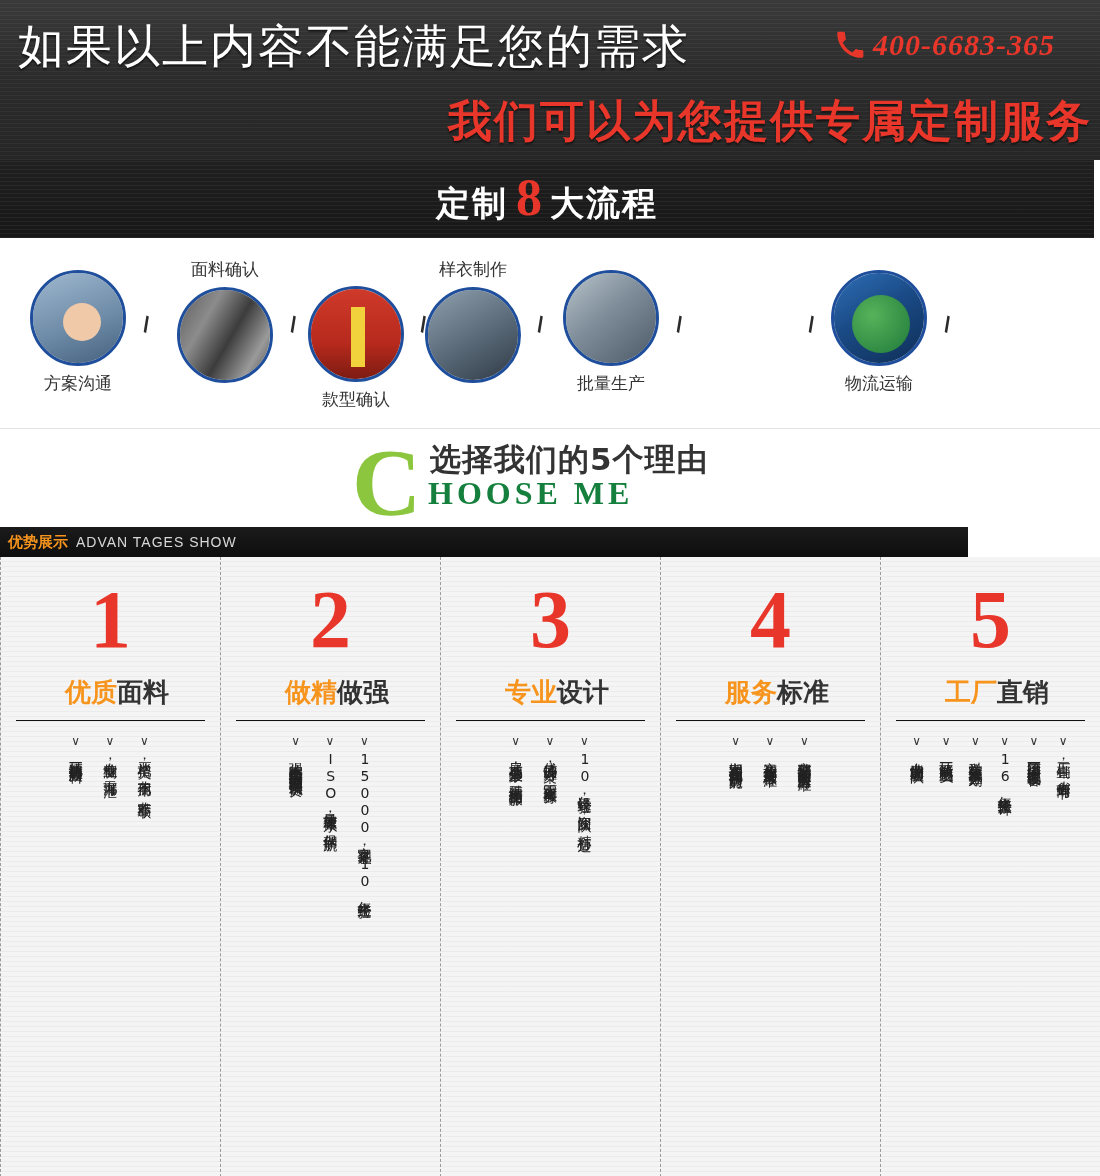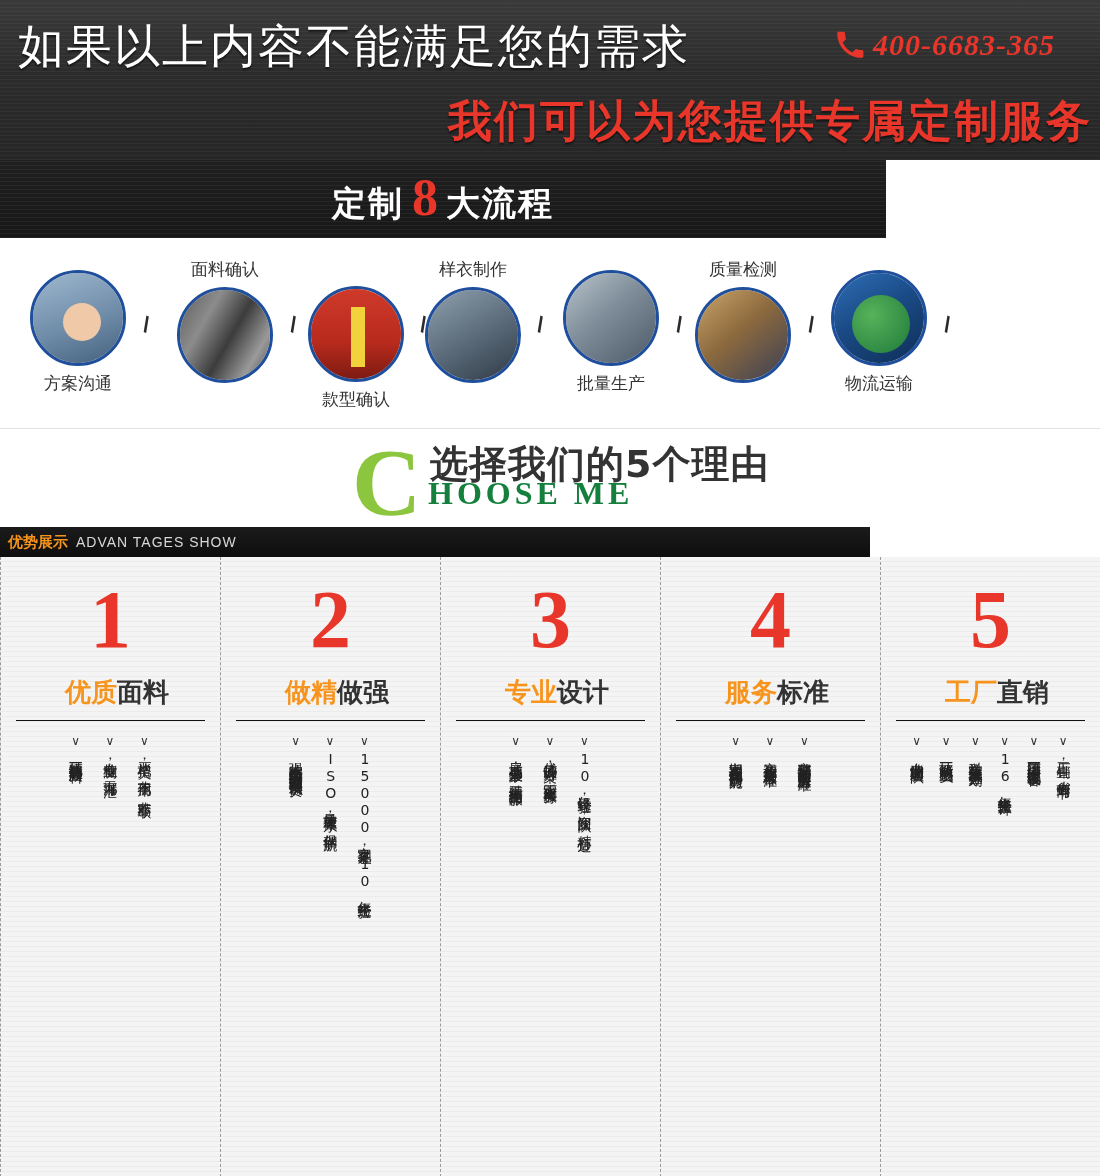--- a/index.html
+++ b/index.html
@@ -36,21 +36,21 @@
   }
   .hdr-line2{
     position:absolute;right:8px;top:92px;
     color:#e8362a;font-size:44px;font-weight:bold;letter-spacing:2px;
     font-family:"DejaVu Sans","Liberation Sans",sans-serif;
     text-shadow:0 2px 2px rgba(0,0,0,.55);
   }
 
   
   .process-title{
-    position:relative;width:886px;height:78px;
+    position:relative;width:1094px;height:78px;
     background:
       repeating-linear-gradient(0deg, rgba(255,255,255,0.05) 0px, rgba(255,255,255,0.05) 1px, rgba(0,0,0,0) 1px, rgba(0,0,0,0) 4px),
       linear-gradient(180deg,#202020 0%,#171717 100%);
     display:flex;align-items:center;justify-content:center;
   }
   .pt-inner{display:flex;align-items:baseline;gap:4px;}
   .pt-w{color:#fff;font-size:34px;font-weight:bold;letter-spacing:2px;
         font-family:"DejaVu Sans","Liberation Sans",sans-serif;}
   .pt-num{color:#e8362a;font-size:52px;font-weight:bold;
           font-family:"Liberation Serif","DejaVu Serif",serif;
@@ -93,32 +93,32 @@
     position:relative;width:1100px;height:98px;background:#fff;
     border-top:1px solid #e3e3e3;
   }
   .c-big{
     position:absolute;left:352px;top:6px;
     font-family:"Liberation Serif","DejaVu Serif",serif;
     font-size:96px;color:#8cc63f;line-height:1;font-weight:bold;
   }
   .c-cn{
     position:absolute;left:430px;top:10px;
-    font-size:38px;color:#333;font-weight:bold;letter-spacing:1px;
+    font-size:31px;color:#333;font-weight:bold;letter-spacing:1px;
     font-family:"DejaVu Sans","Liberation Sans",sans-serif;
   }
   .c-en{
     position:absolute;left:428px;top:46px;
     font-family:"Liberation Serif","DejaVu Serif",serif;
     font-size:32px;color:#15803d;letter-spacing:4px;font-weight:bold;
   }
 
   
   .adv-bar{
-    position:relative;width:870px;height:30px;
+    position:relative;width:968px;height:30px;
     background:linear-gradient(180deg,#1b1b1b,#0e0e0e);
     display:flex;align-items:center;
   }
   .adv-cn{color:#f7941d;font-size:15px;font-weight:bold;margin-left:8px;}
   .adv-en{color:#d8d8d8;font-size:14px;margin-left:8px;letter-spacing:1px;}
 
   
   .reasons{
     position:relative;width:1100px;height:620px;
     background:
@@ -224,26 +224,20 @@
     <div class="arrow" style="left:537px;top:74px;">\</div>
 
     <div class="step" style="left:558px;top:32px;">
       <div class="circle">
           <div class="inner ph-mass"></div>
         </div>
       <div class="cap">批量生产</div>
     </div>
     <div class="arrow" style="left:676px;top:74px;">\</div>
 
-    <div class="step up" style="left:690px;top:20px;">
-      <div class="cap">质量检测</div>
-      <div class="circle">
-          <div class="inner ph-qc"></div>
-        </div>
-    </div>
     <div class="arrow" style="left:808px;top:74px;">\</div>
 
     <div class="step" style="left:826px;top:32px;">
       <div class="circle">
           <div class="inner ph-logi"></div>
         </div>
       <div class="cap">物流运输</div>
     </div>
     <div class="arrow" style="left:944px;top:74px;">\</div>
 

